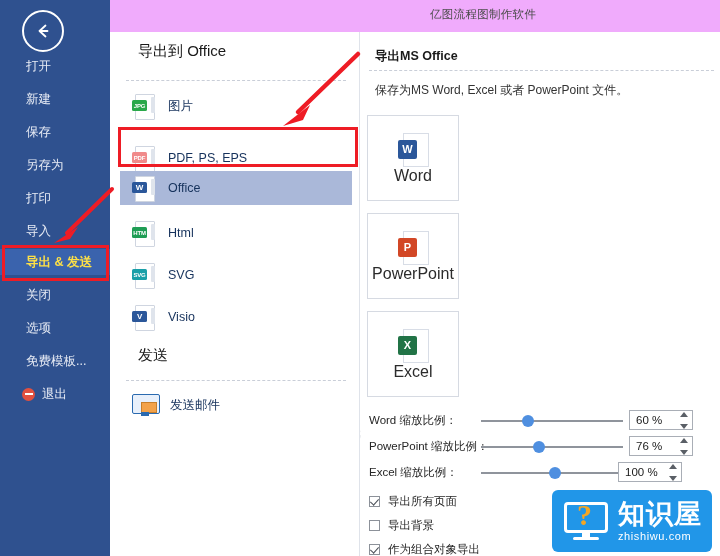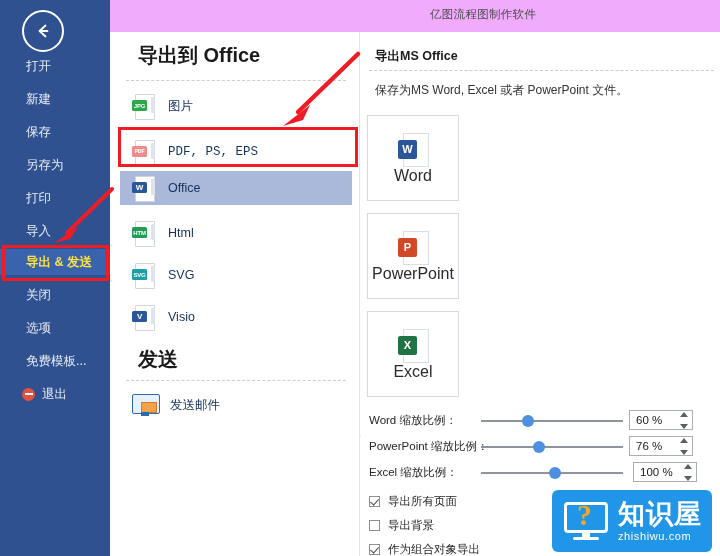--- a/index.html
+++ b/index.html
@@ -57,21 +57,21 @@
 
   
   .middle{
     position:absolute;left:110px;top:32px;width:250px;height:524px;
     background:#ffffff;
     border-right:1px solid #dfe3ea;
     box-sizing:border-box;
   }
   .sec-head{
     position:absolute;left:28px;
-    font-size:20px;color:#1a1a1a;font-weight:bold;white-space:nowrap;
+    font-size:15px;color:#1a1a1a;font-weight:normal;white-space:nowrap;
   }
   .sec-rule{
     position:absolute;left:16px;width:220px;height:0;
     border-top:1px dashed #c9ced8;
   }
   .exp-item{
     position:absolute;left:10px;width:232px;height:34px;
     display:flex;align-items:center;cursor:pointer;
     box-sizing:border-box;
   }
@@ -290,21 +290,21 @@
 
     <div class="exp-item" style="top:57px;">
       <span class="doc-ic">
         <span class="page"></span>
           <span class="tab"></span>
         <span class="badge" style="background:#2aa84a;">JPG</span>
       </span>
       <span class="lbl">图片</span>
     </div>
 
-    <div class="exp-item" style="top:103px;font-family:Liberation Mono, monospace;">
+    <div class="exp-item" style="top:109px;">
       <span class="doc-ic">
         <span class="page"></span>
           <span class="tab"></span>
         <span class="badge" style="background:#f08a8a;">PDF</span>
       </span>
       <span class="lbl">PDF, PS, EPS</span>
     </div>
 
     <div class="exp-item selected" style="top:139px;">
       <span class="doc-ic">
@@ -407,21 +407,21 @@
             <span class="up"></span>
             <span class="dn"></span>
           </span>
       </span>
     </div>
 
     <div class="srow" style="top:430px;">
       <span class="slab">Excel 缩放比例：</span>
       <span class="track" style="left:120px;width:142px;"></span>
       <span class="knob" style="left:188px;"></span>
-      <span class="spin" style="left:272px;">
+      <span class="spin" style="left:257px;">
         <span class="val">100 %</span>
         <span class="arrs">
             <span class="up"></span>
             <span class="dn"></span>
           </span>
       </span>
     </div>
 
     <div class="crow" style="top:460px;">
       <span class="cbox on"></span>

